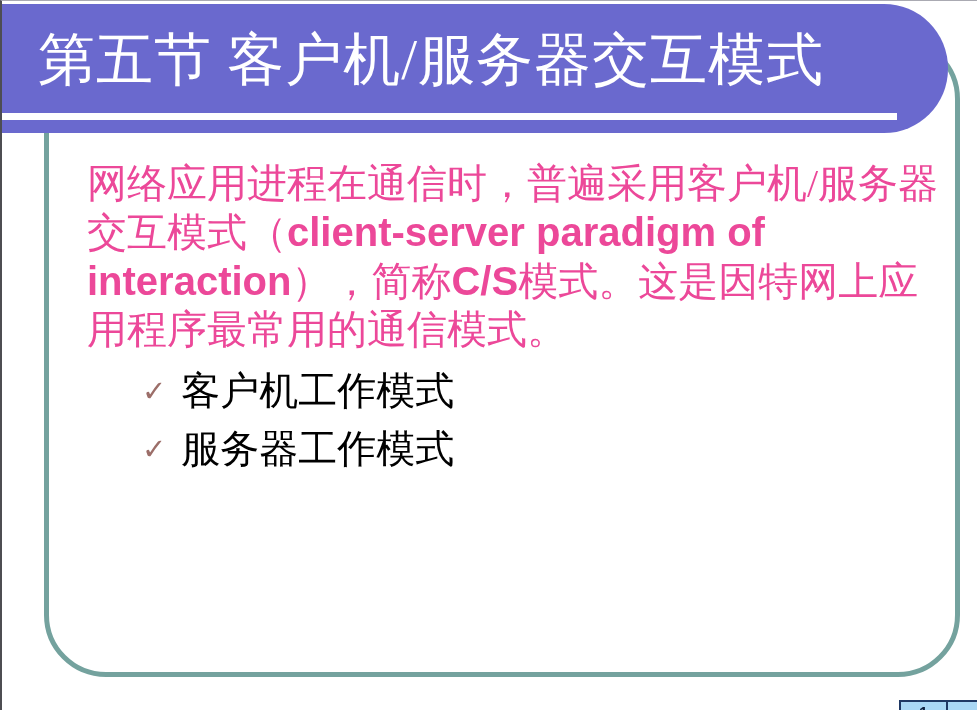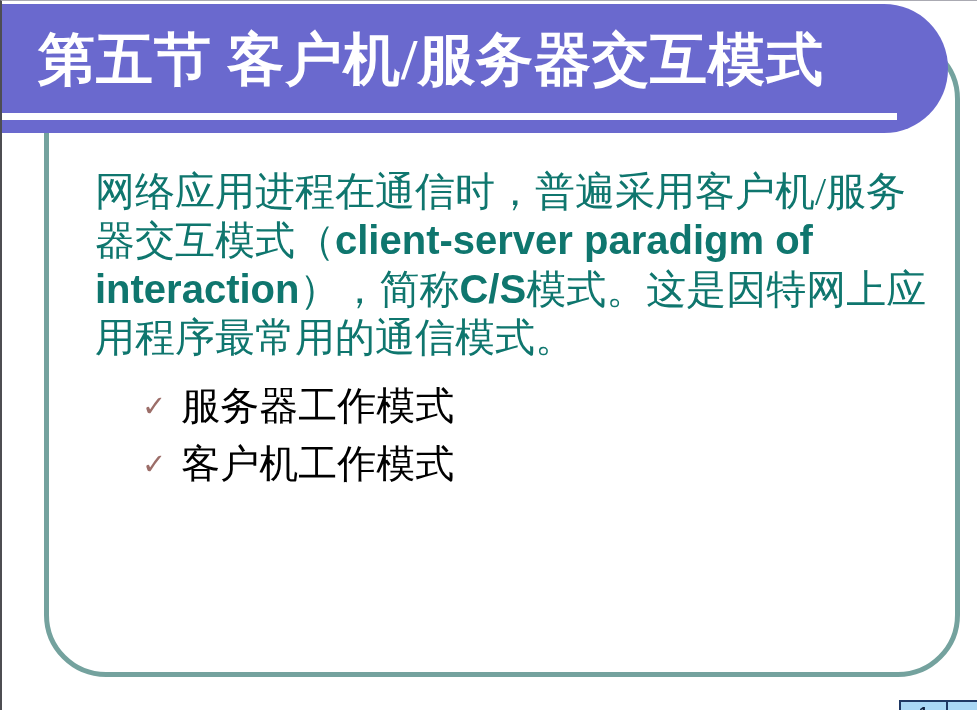--- a/index.html
+++ b/index.html
@@ -28,37 +28,37 @@
   
   .title-banner {
     position: absolute; left: 0; top: 3px;
     width: 946px; height: 129px;
     background: #6a69ce;
     border-radius: 0 64px 64px 0;
     z-index: 2;
   }
   .title-banner h1 {
     margin: 0; padding: 18px 0 0 36px;
-    font-size: 57px; font-weight: bold;
+    font-size: 57px; font-weight: normal;
     color: #ffffff; white-space: nowrap;
     letter-spacing: 1px;
   }
   .title-underline {
     position: absolute; left: 0; top: 109px;
     width: 895px; height: 7px;
     background: #ffffff;
   }
   .body-area {
     position: absolute; left: 78px; top: 152px;
     width: 874px; z-index: 3;
   }
   .intro {
-    margin: 15px;
+    margin: 7px;
     font-size: 40px; line-height: 48px;
-    color: #0f766e;
+    color: #ec4899;
   }
   .latin-bold {
     font-family: "Liberation Sans", "DejaVu Sans", sans-serif;
     font-weight: bold;
   }
   .bullet-list {
     list-style: none;
     margin: 8px 0 0 0;
     padding: 0 0 0 62px;
   }
@@ -104,22 +104,22 @@
 
   <div class="title-banner">
     <h1>第五节 客户机/服务器交互模式</h1>
     <div class="title-underline"></div>
   </div>
 
   <div class="body-area">
     <p class="intro"><span>网络应用进程在通信时，普遍采用客户机/服务器交互模式（</span><span class="latin-bold">client-server paradigm of interaction</span><span>），简称</span><span class="latin-bold">C/S</span><span>模式。这是因特网上应用程序最常用的通信模式。</span></p>
 
     <ul class="bullet-list">
+      <li><span class="check">✓</span><span>客户机工作模式</span><span class="latin-bold"></span><span></span></li>
       <li><span class="check">✓</span><span>服务器工作模式</span><span class="latin-bold"></span><span></span></li>
-      <li><span class="check">✓</span><span>客户机工作模式</span><span class="latin-bold"></span><span></span></li>
     </ul>
   </div>
 
   <div class="nav-box">
     <div class="nav-cell">1</div>
     <div class="nav-cell">↑</div>
   </div>
 
 </div>
 

